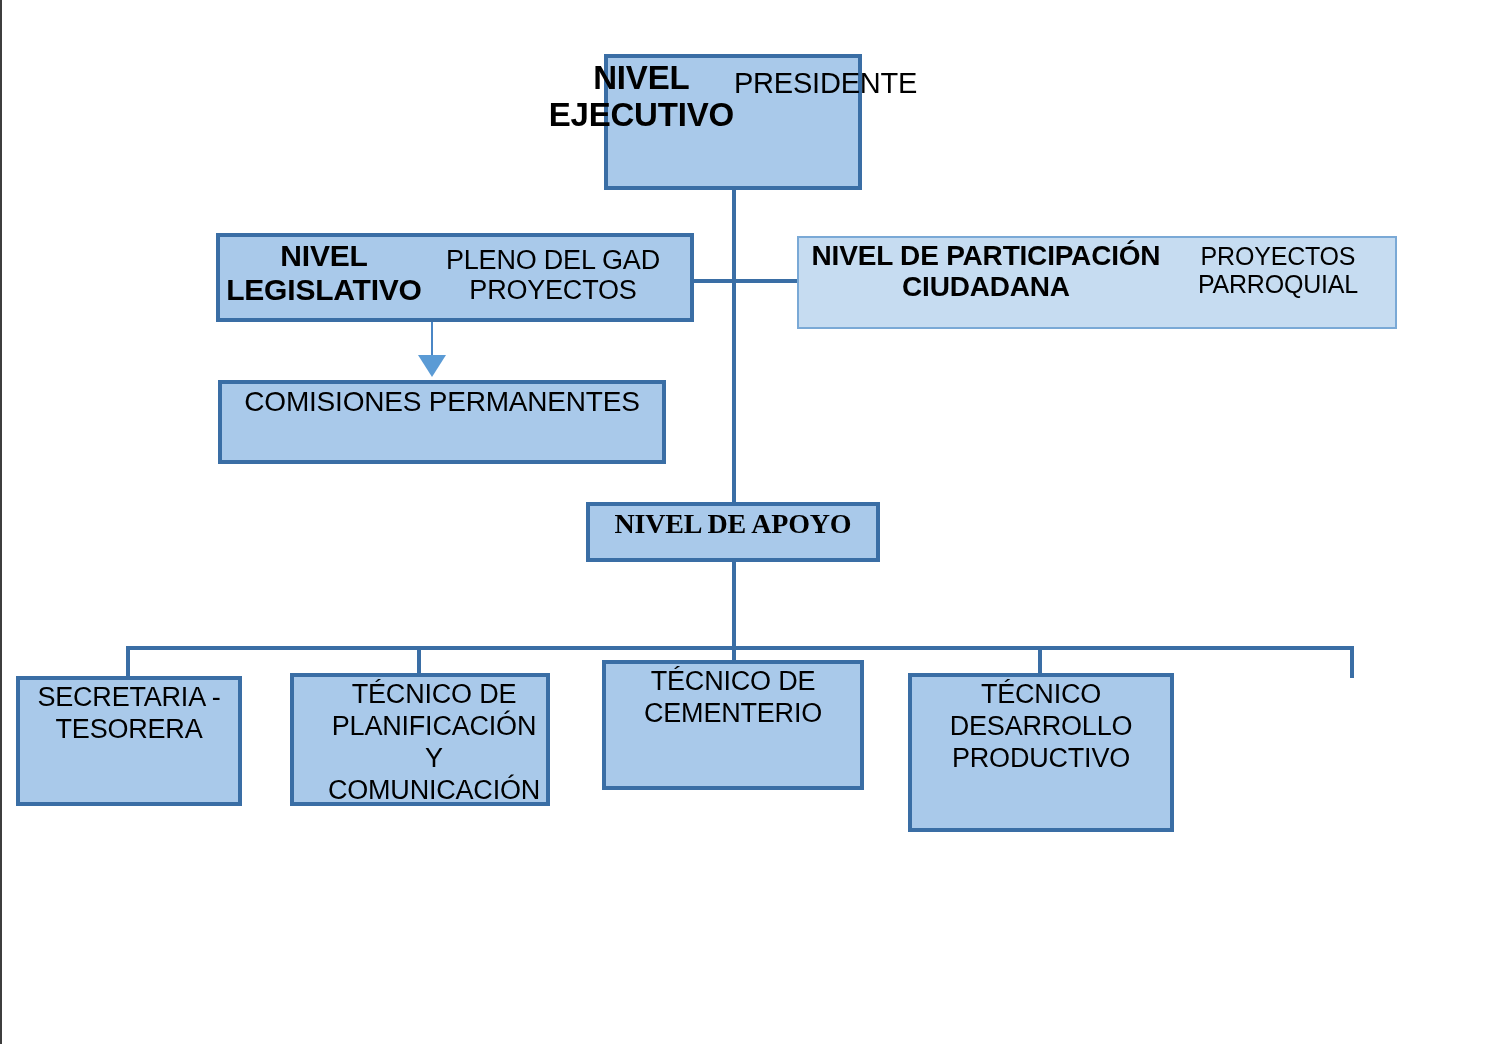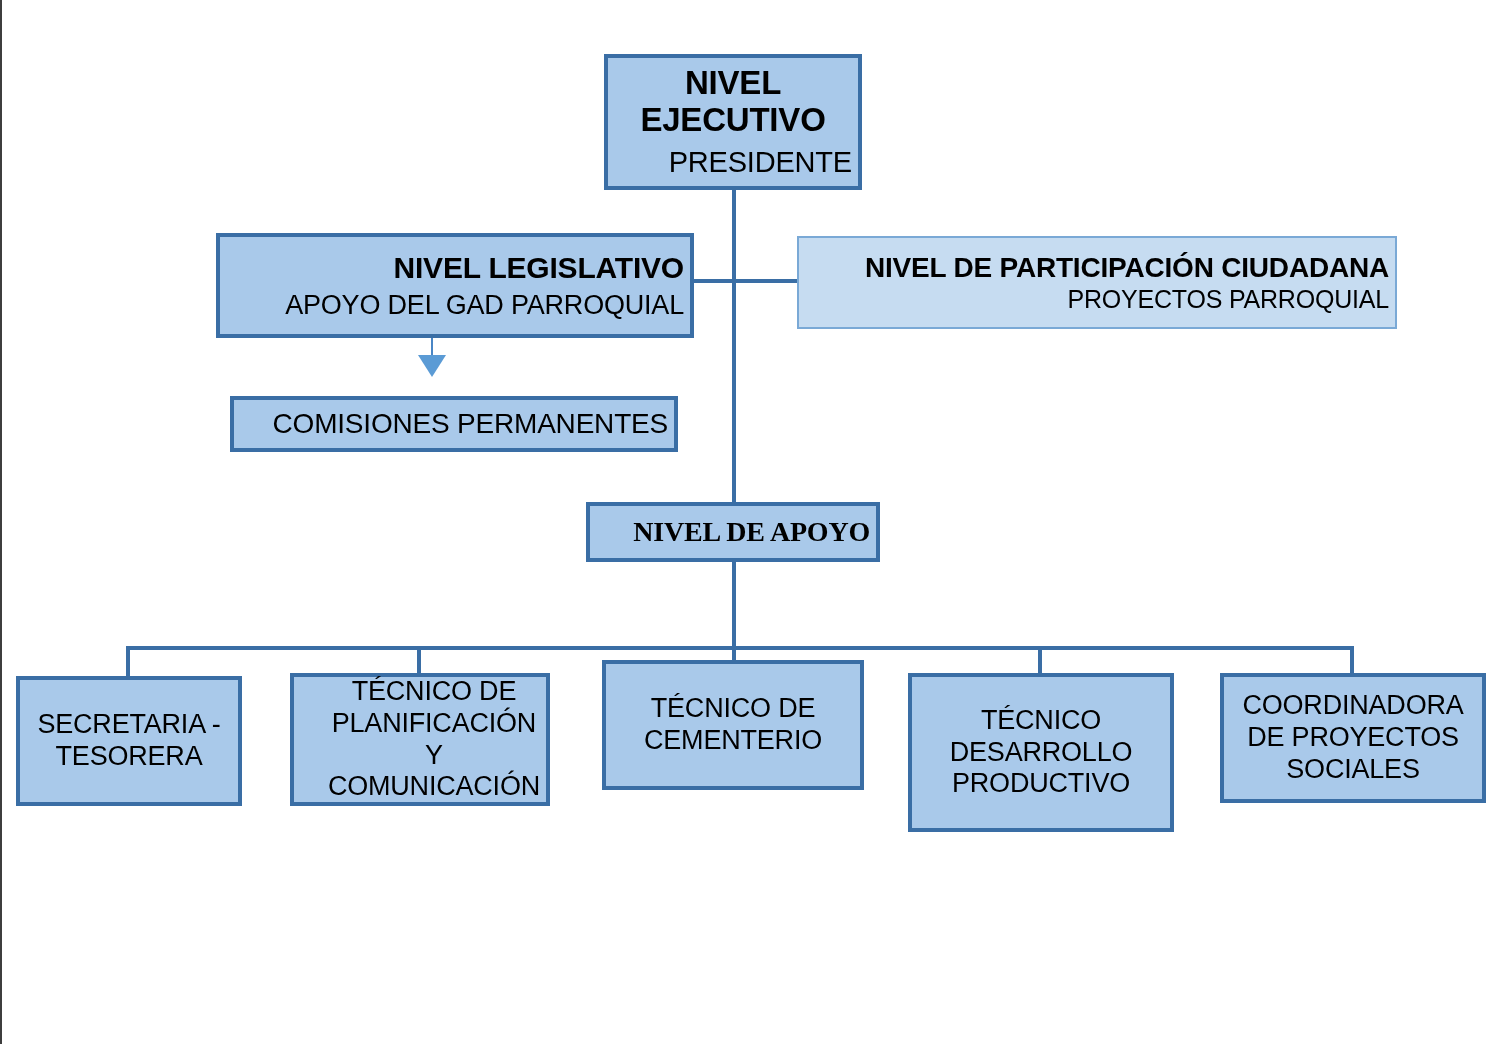--- a/index.html
+++ b/index.html
@@ -42,22 +42,22 @@
     border-top: 22px solid #5b9bd5;
   }
 
   
   .node {
     position: absolute;
     box-sizing: border-box;
     background: #a9c9ea;
     border: 4px solid #3a6ea5;
     display: flex;
-    flex-direction: column;
-    align-items: flex-end;
+    flex-direction: row;
+    align-items: flex-start;
     justify-content: center;
     text-align: center;
     color: #000000;
     line-height: 1.12;
     padding: 2px 6px;
   }
   .node .hdr {
     font-weight: bold;
     letter-spacing: -0.2px;
   }
@@ -112,31 +112,31 @@
   <div class="conn conn-v" style="left:1348px; top:646px; height:32px;"></div>
 
   <div class="arrow-line" style="left:429px; top:321px; height:37px;"></div>
   <div class="arrow-head" style="left:416px; top:355px;"></div>
 
   <div class="node" id="node-ejecutivo" style="left:602px; top:54px; width:258px; height:136px;">
     <span class="hdr">NIVEL EJECUTIVO</span>
     <span class="sub">PRESIDENTE</span>
   </div>
 
-  <div class="node" id="node-legislativo" style="left:214px; top:233px; width:478px; height:105px;">
+  <div class="node" id="node-legislativo" style="left:214px; top:233px; width:478px; height:89px;">
     <span class="hdr">NIVEL LEGISLATIVO</span>
-    <span class="sub">APOYO DEL GAD PARROQUIAL</span>
+    <span class="sub">PLENO DEL GAD PROYECTOS</span>
   </div>
 
   <div class="node" id="node-participacion" style="left:795px; top:236px; width:600px; height:93px;">
     <span class="hdr">NIVEL DE PARTICIPACIÓN CIUDADANA</span>
     <span class="sub">PROYECTOS PARROQUIAL</span>
   </div>
 
-  <div class="node" id="node-comisiones" style="left:228px; top:380px; width:448px; height:56px;margin-top:16px;">
+  <div class="node" id="node-comisiones" style="left:216px; top:380px; width:448px; height:84px;">
     <span class="sub">COMISIONES PERMANENTES</span>
   </div>
 
   <div class="node" id="node-apoyo" style="left:584px; top:502px; width:294px; height:60px;">
     <span class="hdr">NIVEL DE APOYO</span>
   </div>
 
   <div class="node leaf" style="left:14px; top:676px; width:226px; height:130px;">
     <span class="sub">SECRETARIA - TESORERA</span>
   </div>
@@ -146,17 +146,14 @@
   </div>
 
   <div class="node leaf" style="left:600px; top:660px; width:262px; height:130px;">
     <span class="sub">TÉCNICO DE CEMENTERIO</span>
   </div>
 
   <div class="node leaf" style="left:906px; top:673px; width:266px; height:159px;">
     <span class="sub">TÉCNICO DESARROLLO PRODUCTIVO</span>
   </div>
 
-  <div class="node leaf" style="left:1218px; top:673px; width:266px; height:130px;">
-    <span class="sub">COORDINADORA DE PROYECTOS SOCIALES</span>
-  </div>
 
 </div>
 
 </body></html>

